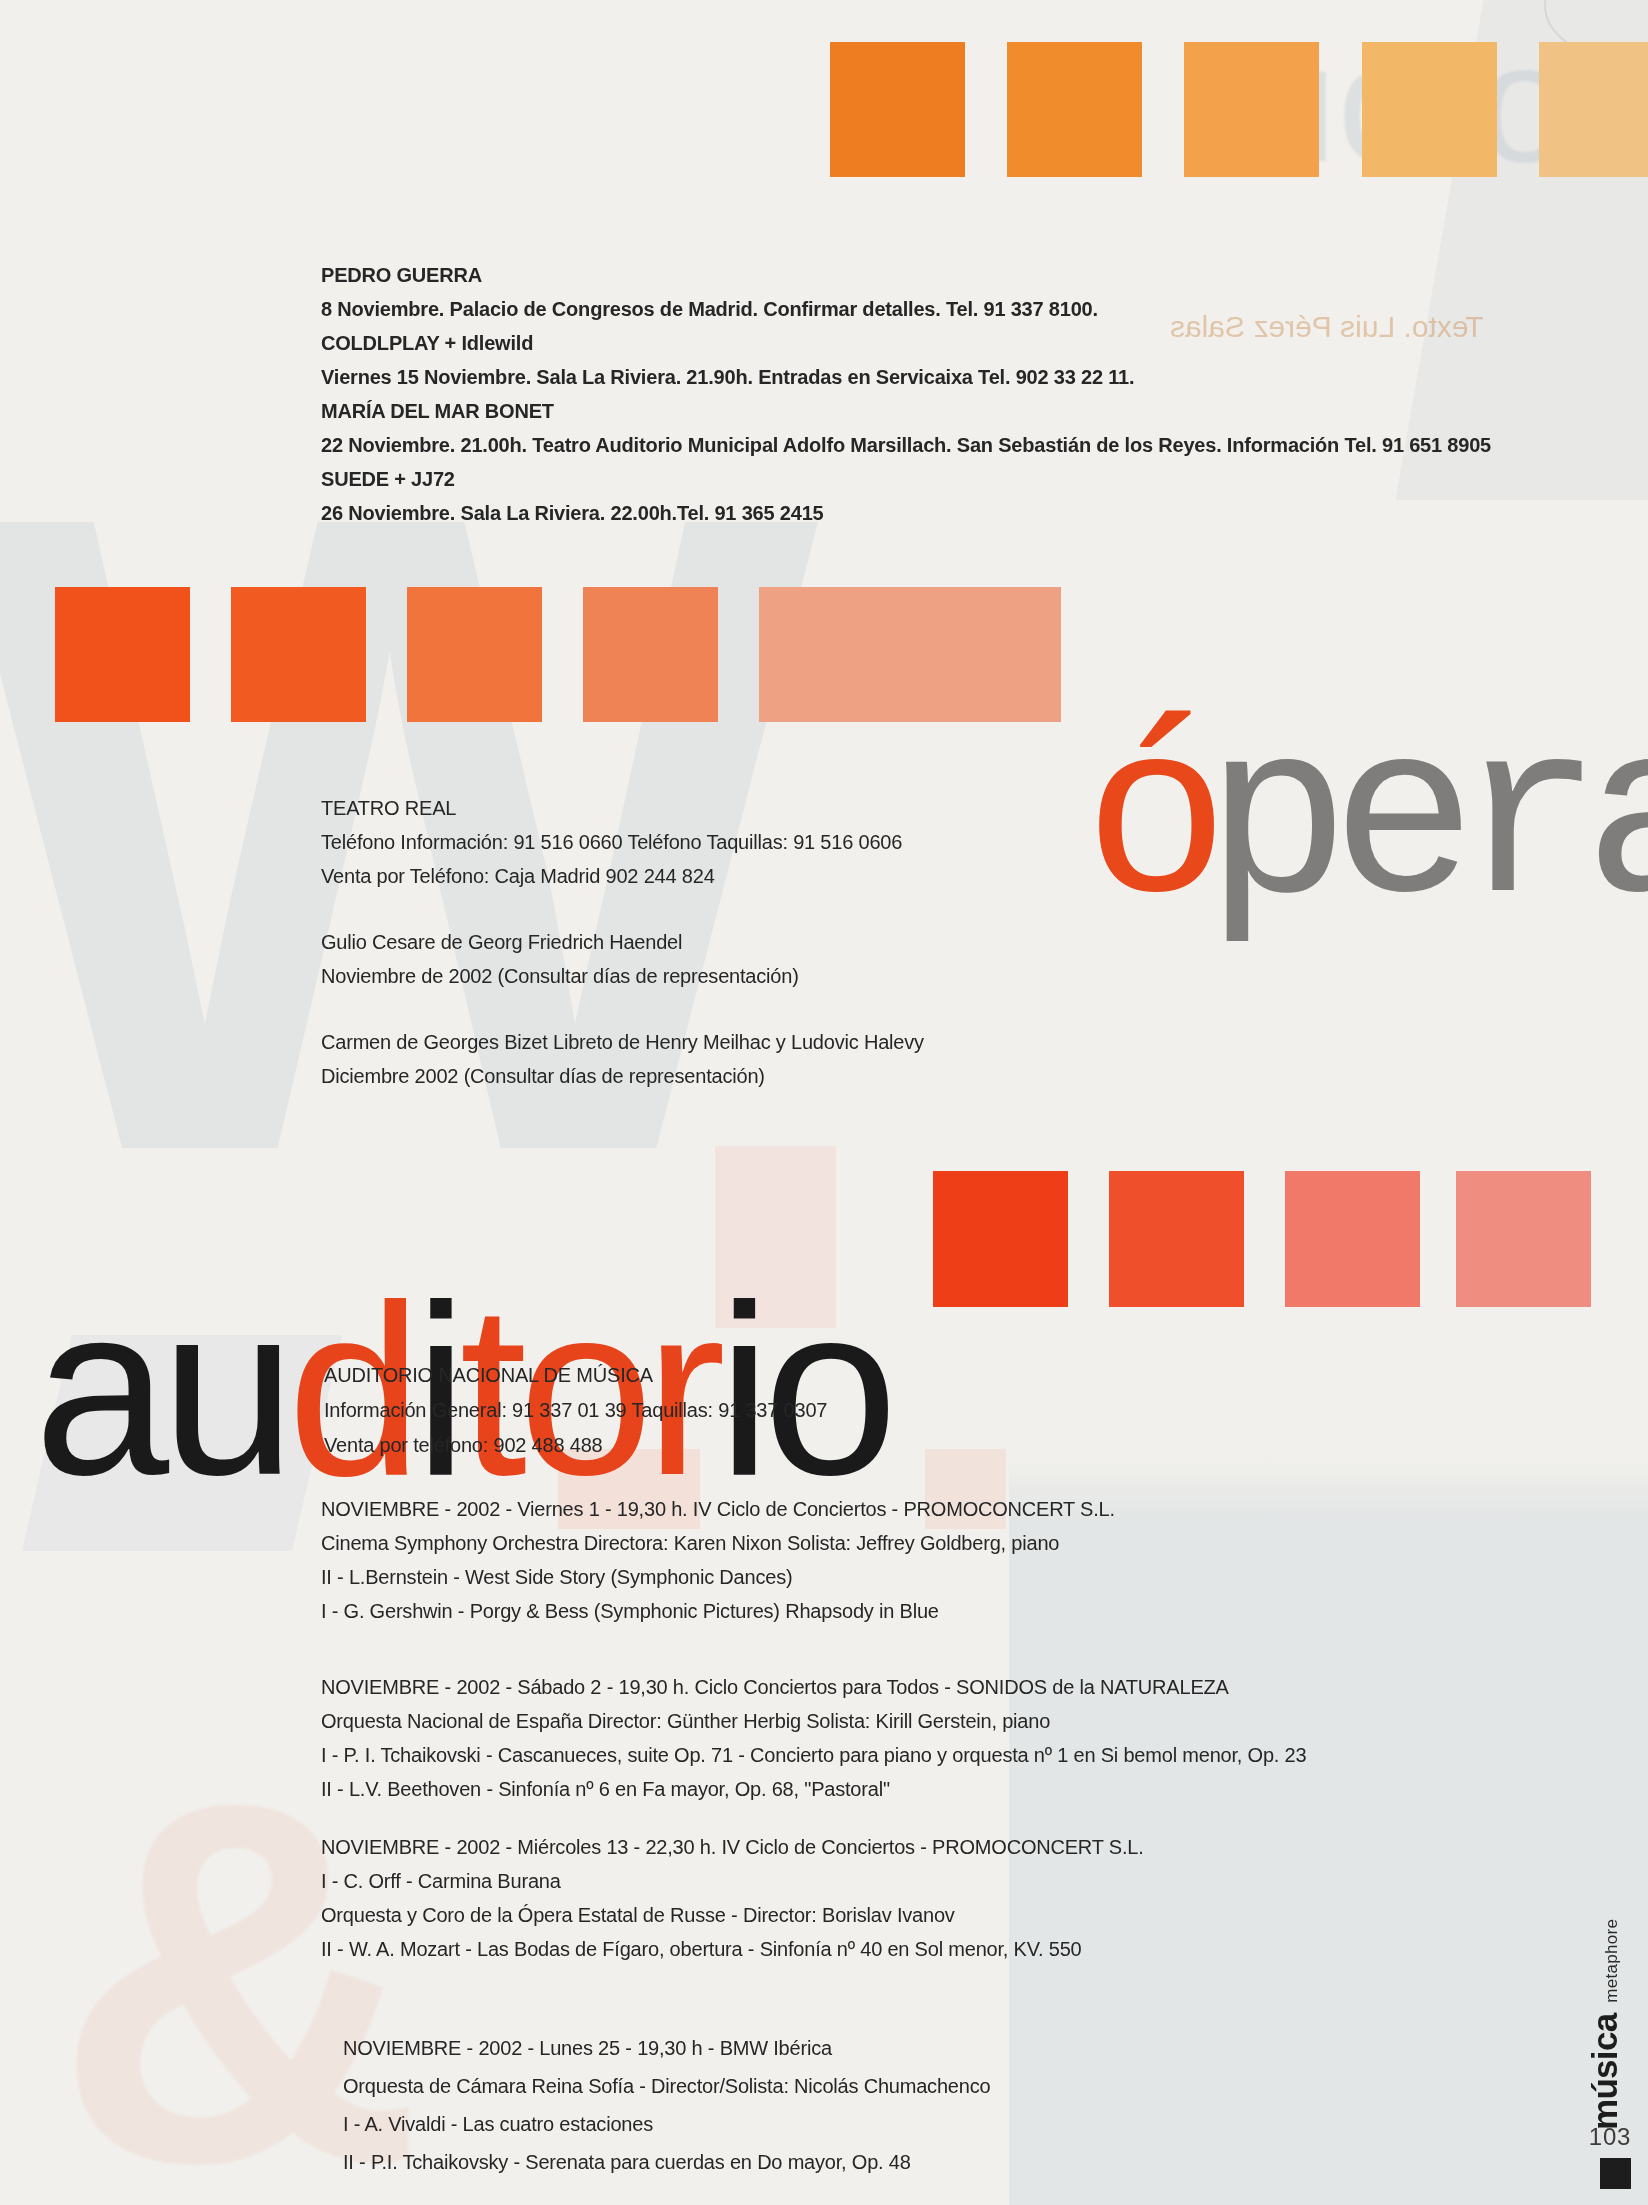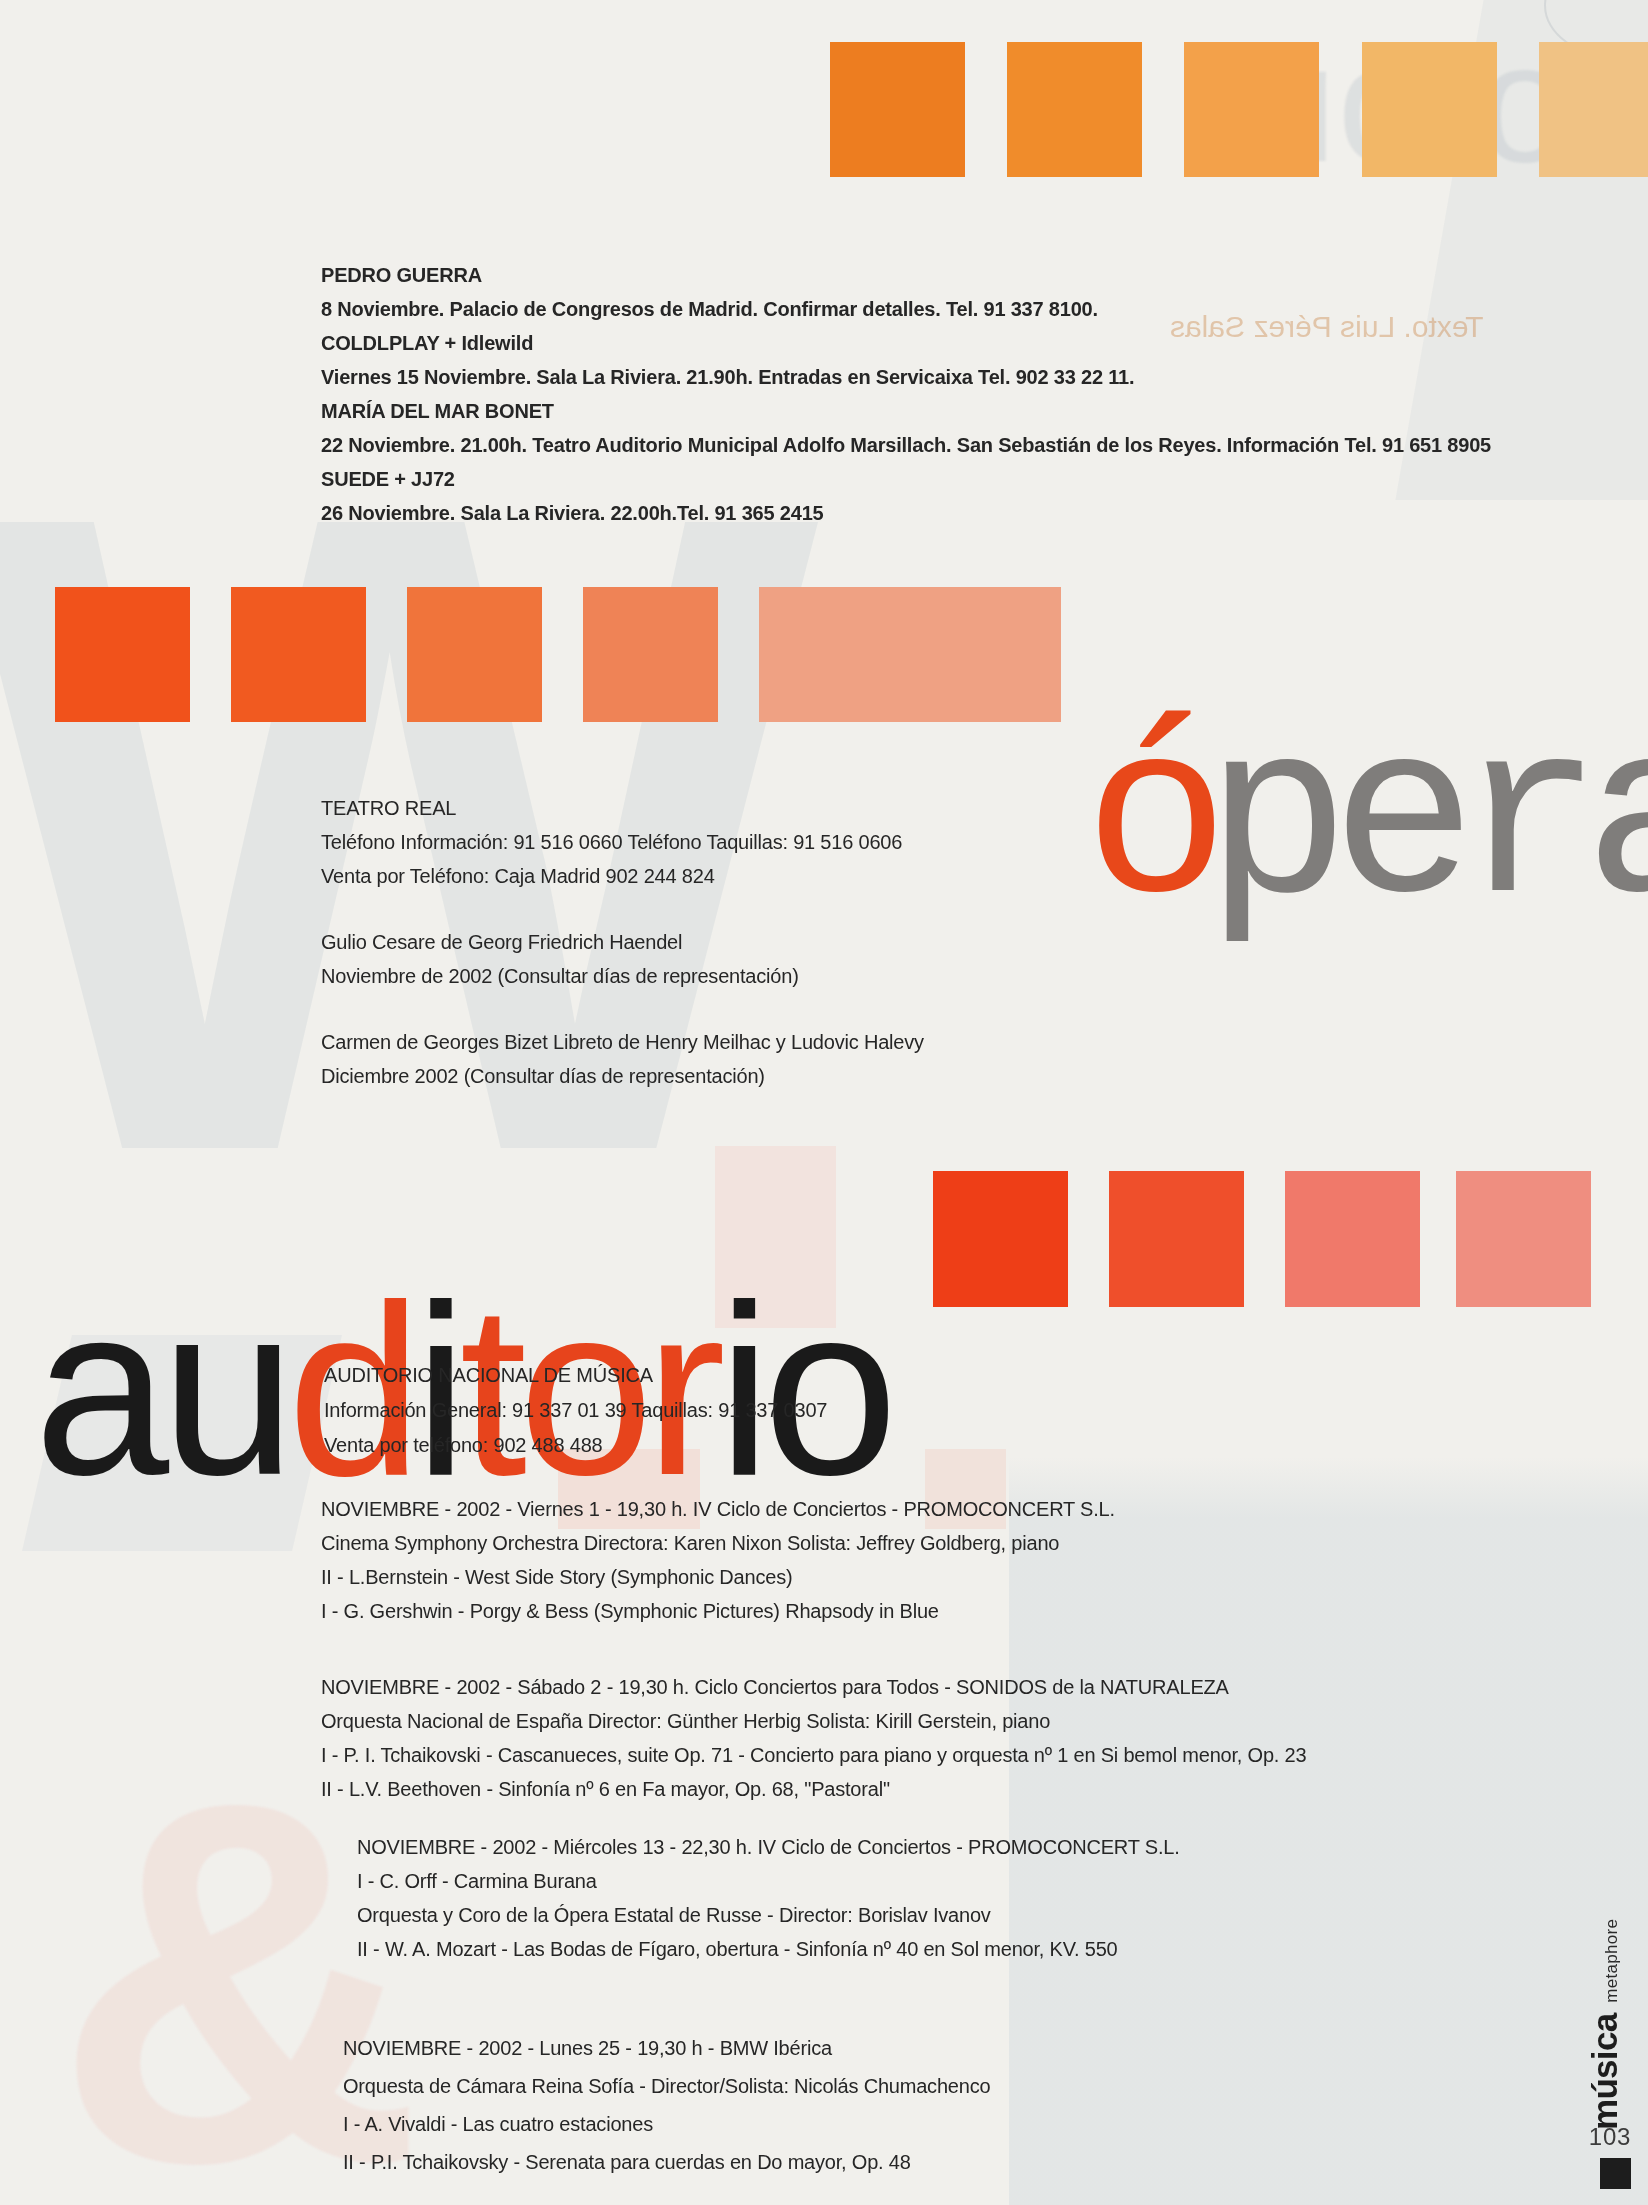--- a/index.html
+++ b/index.html
@@ -35,21 +35,21 @@
   
   .body{position:absolute;font-size:20px;line-height:34px;letter-spacing:-0.2px;
         color:#262626;white-space:nowrap;}
   .pop-list{left:321px;top:258px;font-weight:bold;}
   .opera-venue{left:321px;top:791px;line-height:34px;}
   .opera-e1{left:321px;top:925px;line-height:34px;}
   .opera-e2{left:321px;top:1025px;line-height:34px;}
   .aud-venue{left:324px;top:1358px;line-height:35px;}
   .aud-e1{left:321px;top:1492px;}
   .aud-e2{left:321px;top:1664px;margin-top:6px;}
-  .aud-e3{left:321px;top:1830px;margin-left:36px;}
+  .aud-e3{left:321px;top:1830px;}
   .aud-e4{left:329px;top:2029px;line-height:38px;margin-left:14px;}
   
   .pagenum{position:absolute;left:1566px;top:2123px;width:65px;text-align:right;
            font-size:24px;color:#3C3C3C;letter-spacing:0.7px;}
   .brand-sq{position:absolute;left:1600px;top:2158px;width:31px;height:31px;}
   .brand-rot{position:absolute;left:1585px;top:2130px;transform:rotate(-90deg);
              transform-origin:top left;display:flex;align-items:baseline;gap:10.8px;white-space:nowrap;}
   .brand-main{font-size:35px;font-weight:bold;letter-spacing:-0.7px;color:#1D1D1D;}
   .brand-sub{font-size:17px;color:#2A2A2A;letter-spacing:0.3px;}
 </style>

